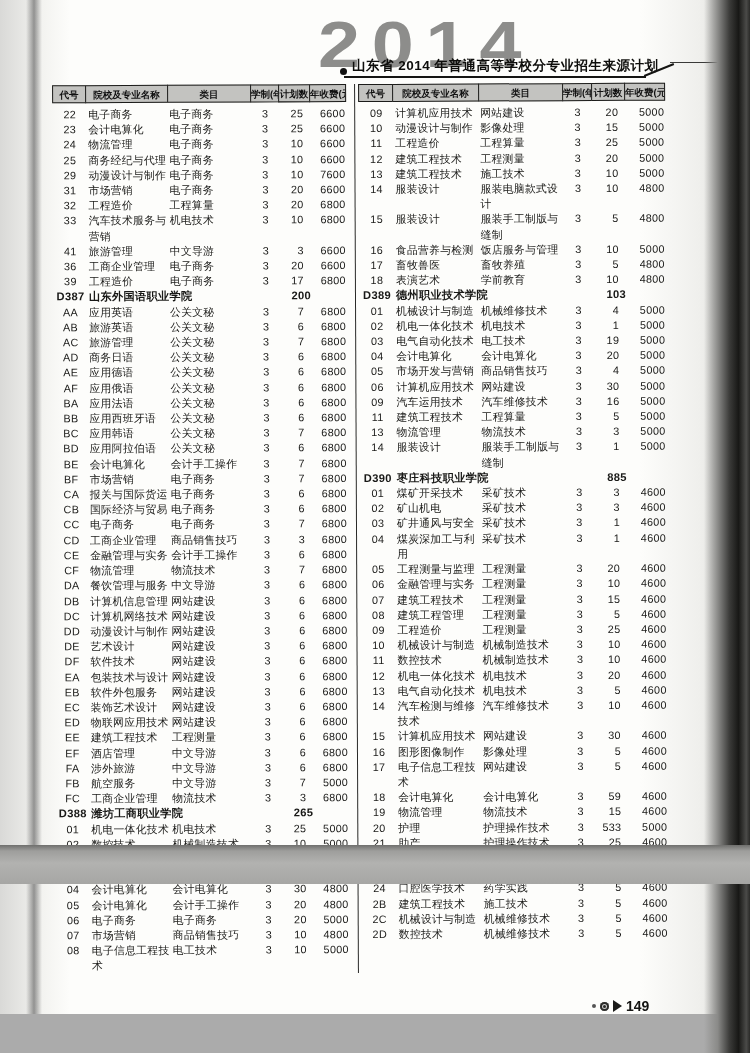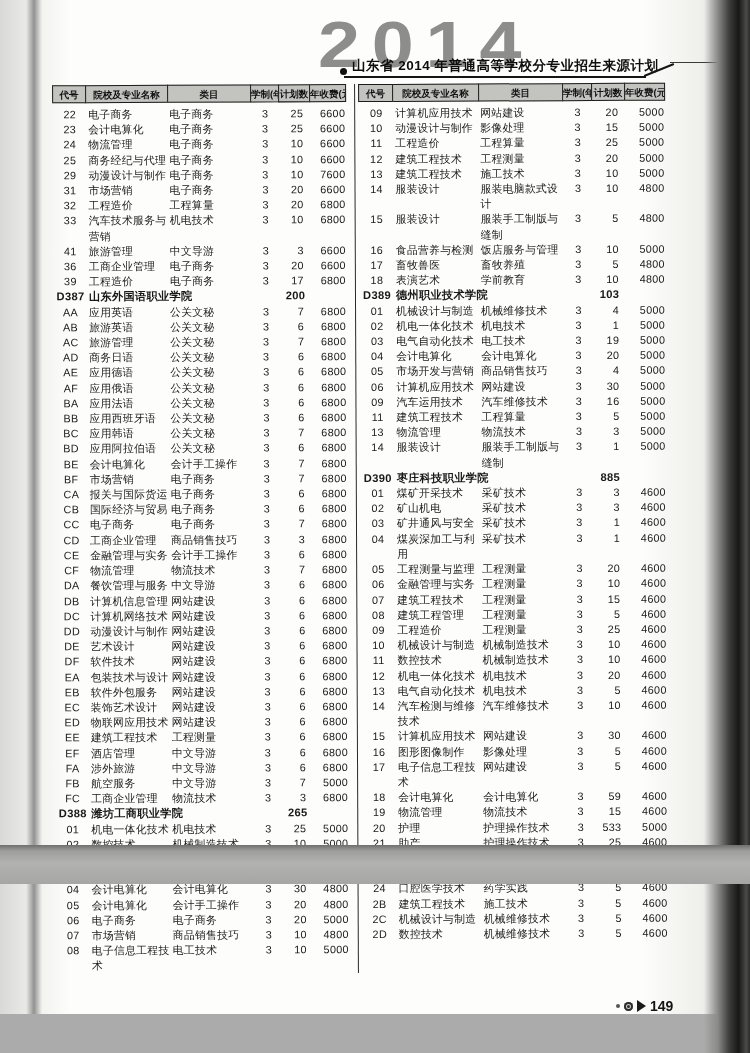--- a/index.html
+++ b/index.html
@@ -59,23 +59,23 @@
     font-weight:500;letter-spacing:.3px;
   }
   .cell-code{text-align:center;font-family:"Liberation Sans",sans-serif;}
   .cell-name{padding-left:2px;}
   .cell-cat{padding-left:1px;}
   .cell-yrs{text-align:center;}
   .cell-plan{text-align:right;padding-right:7px;}
   .cell-fee{text-align:right;padding-right:1px;}
   .row.sec>div{font-weight:bold;font-size:11.2px;}
   .row.sec .cell-name{white-space:nowrap;overflow:visible;z-index:2;}
-  .row.sec .cell-plan{text-align:center;padding-right:0;}
+  .row.sec .cell-plan{padding-right:0;}
   
-  .footer{position:absolute;left:616px;top:998px;display:flex;align-items:center;gap:4px;}
+  .footer{position:absolute;left:592px;top:998px;display:flex;align-items:center;gap:4px;}
   .pg-dot{width:4px;height:4px;border-radius:50%;background:#555;}
   .pg-ring{width:9px;height:9px;border-radius:50%;background:#2c2c2a;box-shadow:inset 0 0 0 2px #2c2c2a,inset 0 0 0 3px #cfcfcd;}
   .pg-arrow{width:0;height:0;border-left:9px solid #1b1b19;border-top:6px solid transparent;border-bottom:6px solid transparent;}
   .pg-num{font-size:14px;font-weight:bold;color:#141412;}
 </style>
 </head>
 <body>
 
 <div class="scan">
   <div class="page"></div>

